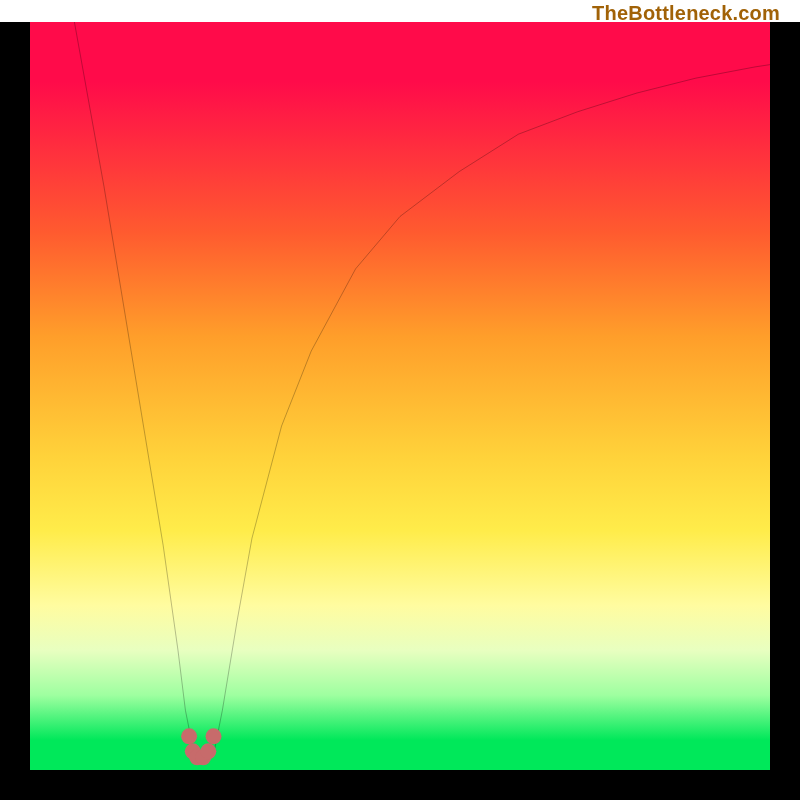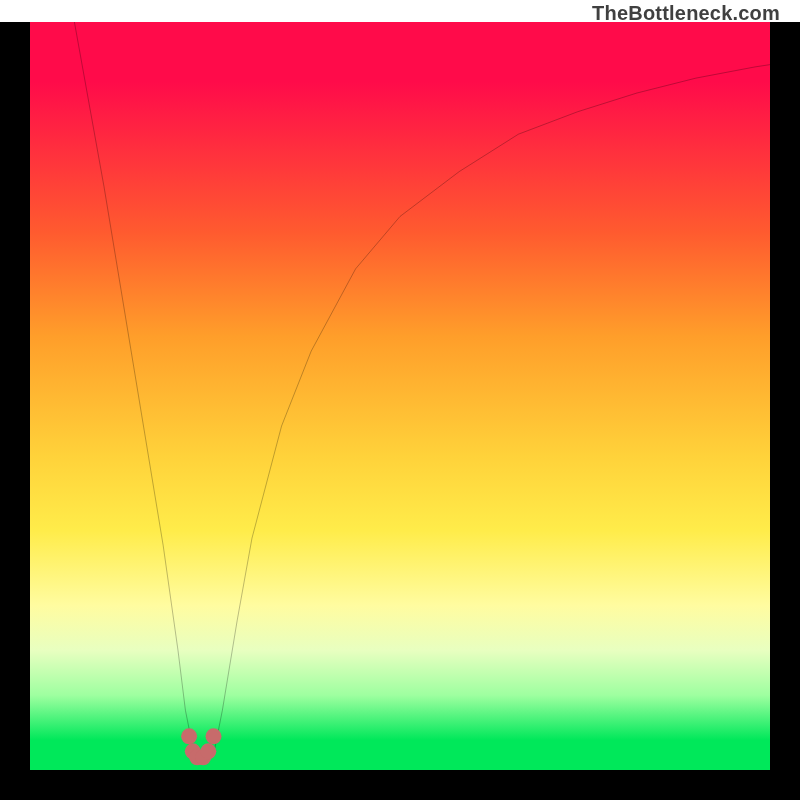--- a/index.html
+++ b/index.html
@@ -1,16 +1,16 @@
 <!DOCTYPE html>
 <html><head>
 <meta charset="utf-8">
 <style>
 html,body{margin:0;padding:0;width:800px;height:800px;overflow:hidden;background:#fff;font-family:Arial,Helvetica,sans-serif}
-.attribution{position:absolute;top:2px;right:20px;font-size:20px;font-weight:700;color:#404040;letter-spacing:.2px}
+.attribution{position:absolute;top:2px;right:20px;font-size:20px;font-weight:700;color:#a16207;letter-spacing:.2px}
 .frame{position:absolute;left:0;top:22px;width:800px;height:778px;background:#000}
 .plot{position:absolute;left:30px;top:0;width:740px;height:748px;background:linear-gradient(to bottom,#ff0b4a 0%,#ff0b4a 8%,#ff5a2f 28%,#ff9e2a 42%,#ffd23a 58%,#ffec4a 68%,#fffca0 78%,#e8ffc0 84%,#9effa0 90%,#00e85a 96%,#00e85a 100%)}
 svg.curve{position:absolute;left:0;top:0;width:100%;height:100%}
 svg.dots{position:absolute;left:0;top:0;width:100%;height:100%}
 </style>
 </head>
 <body>
 
 <div class="attribution">TheBottleneck.com</div>
 

